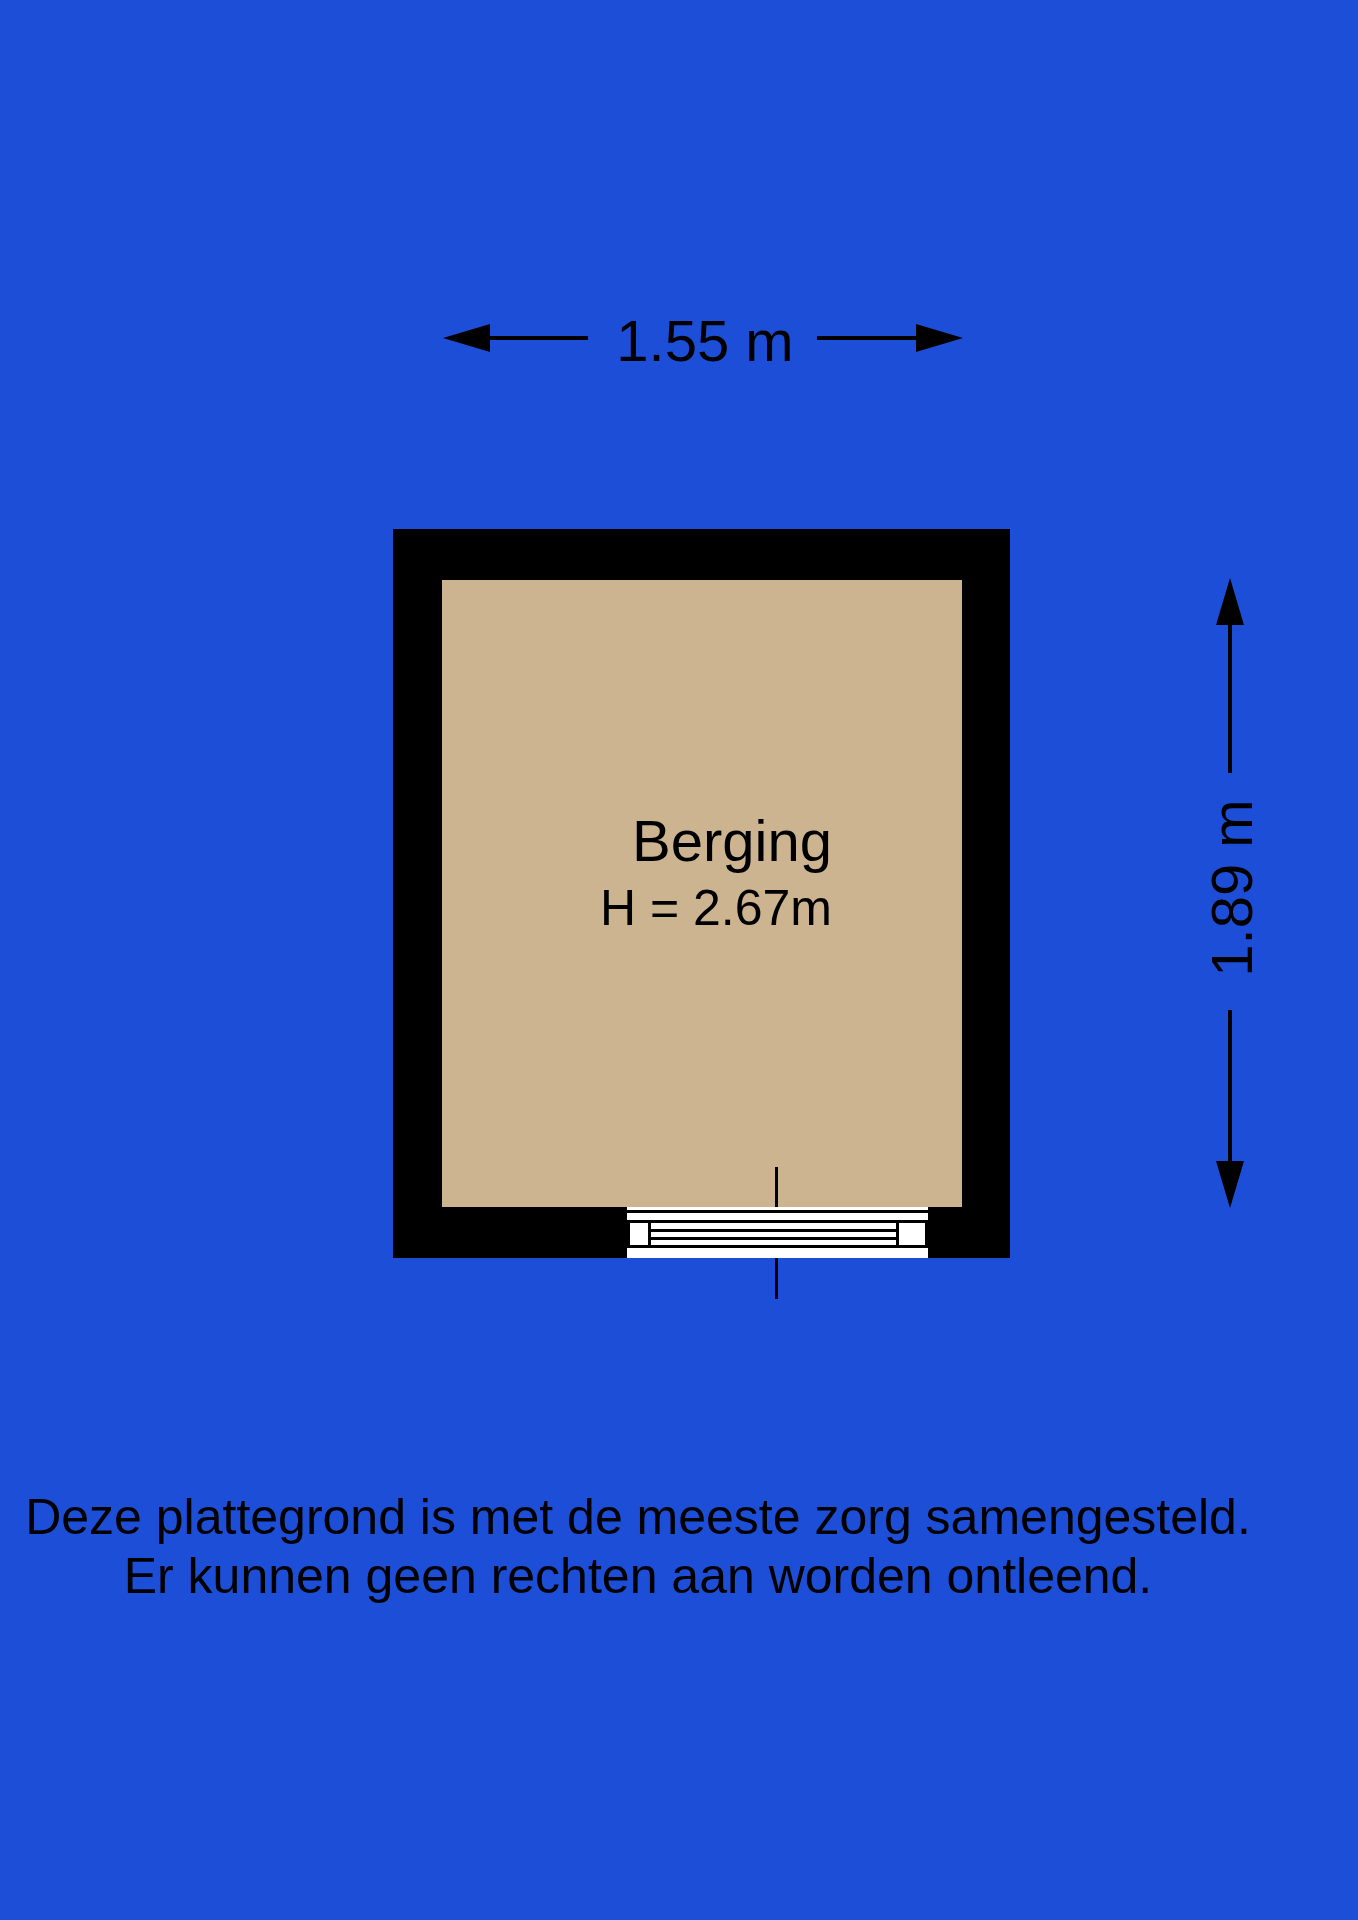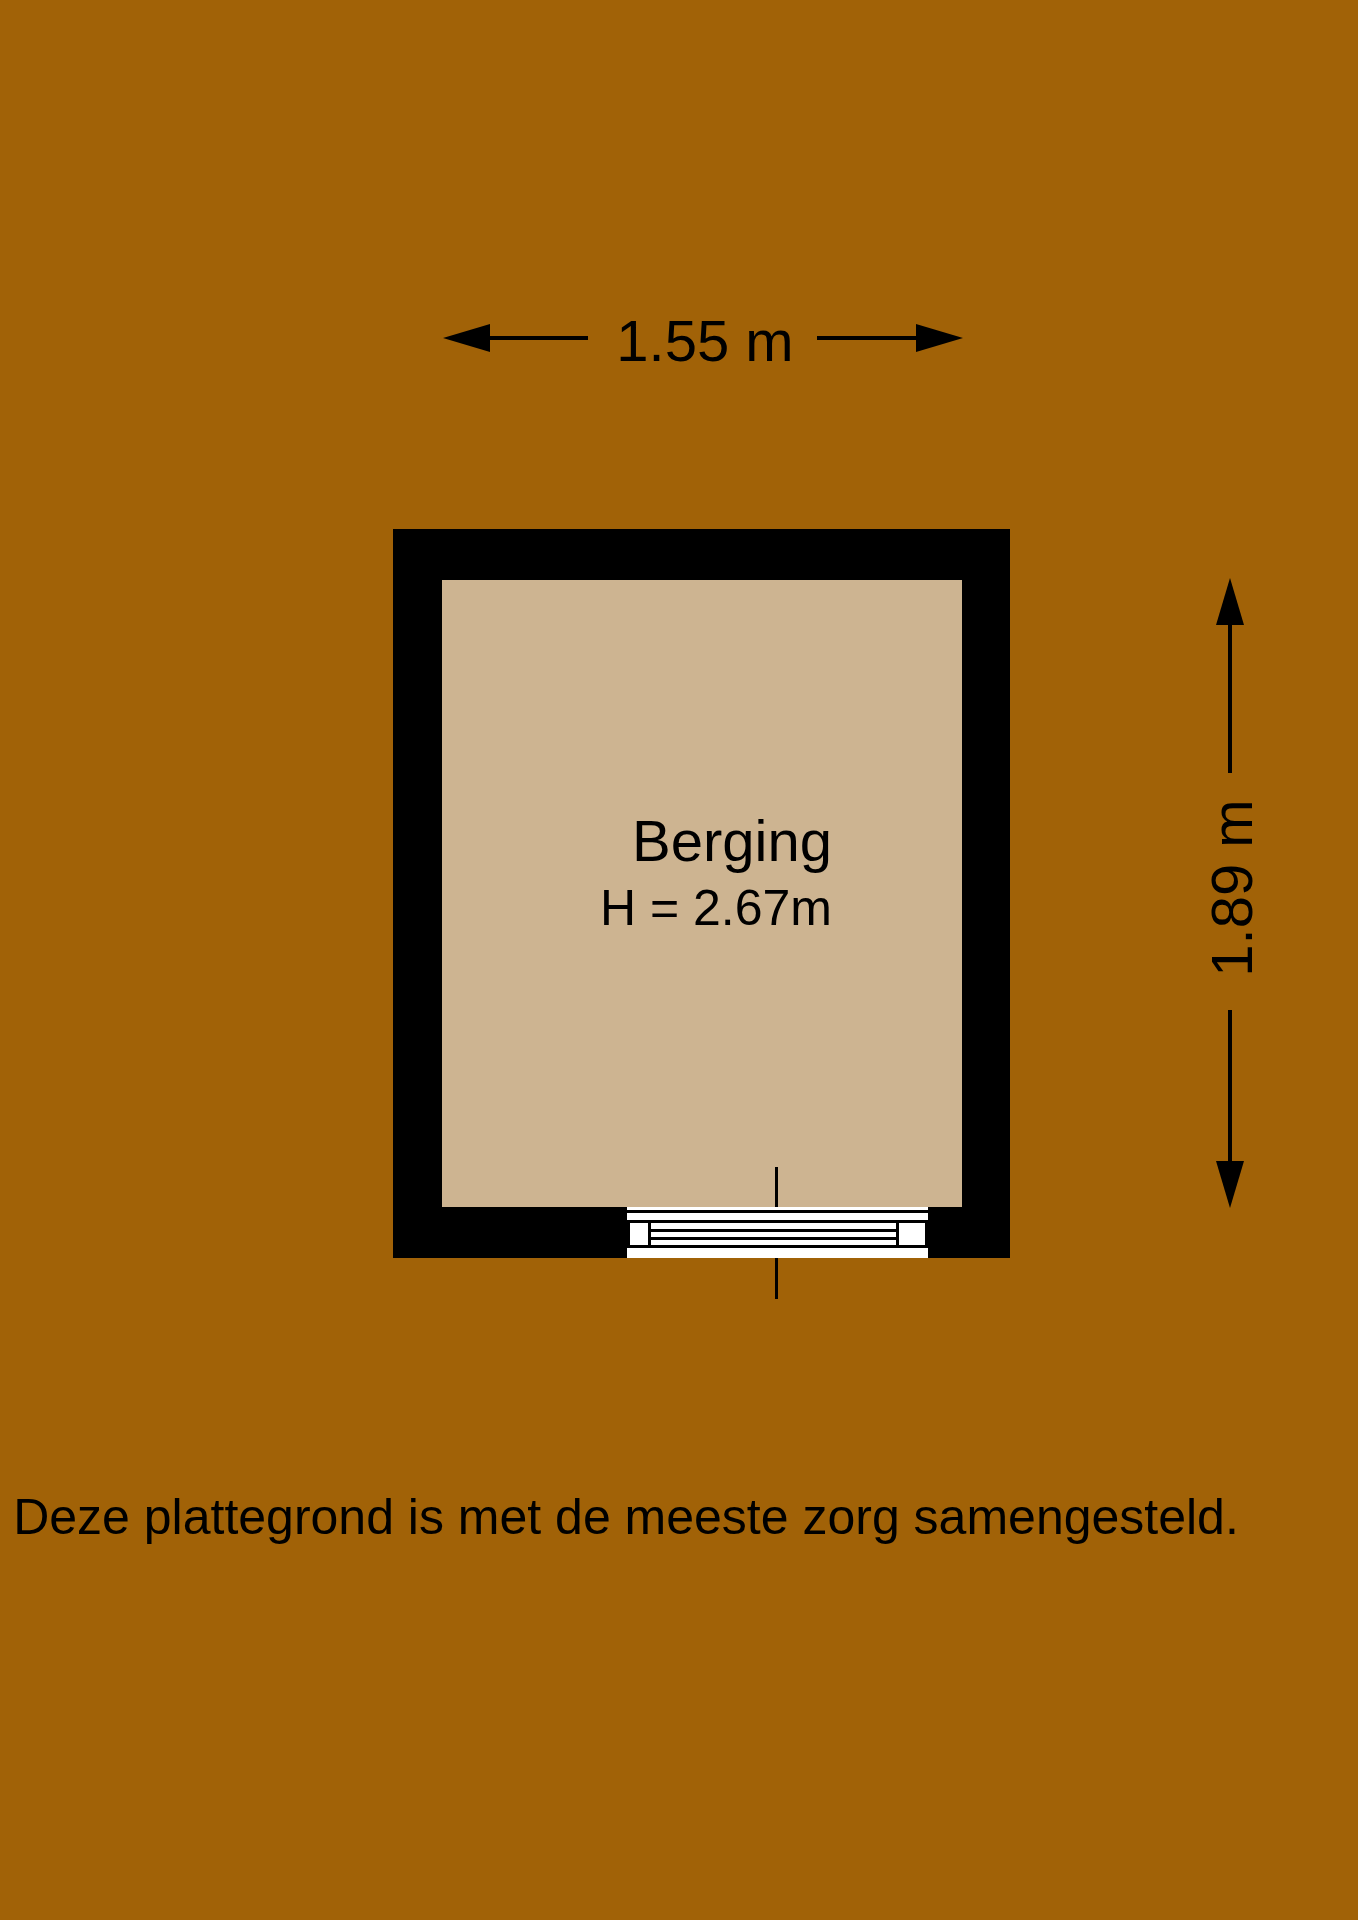--- a/index.html
+++ b/index.html
@@ -50,29 +50,29 @@
   }
   .dim-text-v {
     left:1231px; top:888px;
     transform: translate(-50%,-50%) rotate(-90deg);
     font-size:58px; white-space:nowrap;
   }
   .dim-svg { display:block; }
 
   
   .disclaimer {
-    left:0; top:1488px; width:1252px;
+    left:12px; top:1488px; width:1252px;
     text-align:center;
     font-size:50px; line-height:59px;
   }
 </style>
 </head>
 <body>
 
-<div class="page" style="background-color: #a16207;">
+<div class="page" style="background-color: #1d4ed8;">
 
   <svg class="abs dim-svg" style="left:430px; top:318px;" width="545" height="44" viewBox="0 0 545 44">
     <polygon points="13,20 60,6 60,34" fill="#000"></polygon>
     <line x1="56" y1="20" x2="158" y2="20" stroke="#000" stroke-width="4"></line>
     <line x1="387" y1="20" x2="489" y2="20" stroke="#000" stroke-width="4"></line>
     <polygon points="533,20 486,6 486,34" fill="#000"></polygon>
   </svg>
   <div class="abs dim-text-h">1.55 m</div>
 
   <div class="abs outer-wall" style="background-color: rgb(0, 0, 0);"></div>
@@ -97,15 +97,16 @@
   <svg class="abs dim-svg" style="left:1208px; top:565px;" width="44" height="660" viewBox="0 0 44 660">
     <polygon points="22,13 8,60 36,60" fill="#000"></polygon>
     <line x1="22" y1="56" x2="22" y2="208" stroke="#000" stroke-width="4"></line>
     <line x1="22" y1="445" x2="22" y2="599" stroke="#000" stroke-width="4"></line>
     <polygon points="22,643 8,596 36,596" fill="#000"></polygon>
   </svg>
   <div class="abs dim-text-v">1.89 m</div>
 
   <div class="abs disclaimer">
     <div>Deze plattegrond is met de meeste zorg samengesteld.</div>
+    <div>Er kunnen geen rechten aan worden ontleend.</div>
   </div>
 
 </div>
 
 </body></html>

